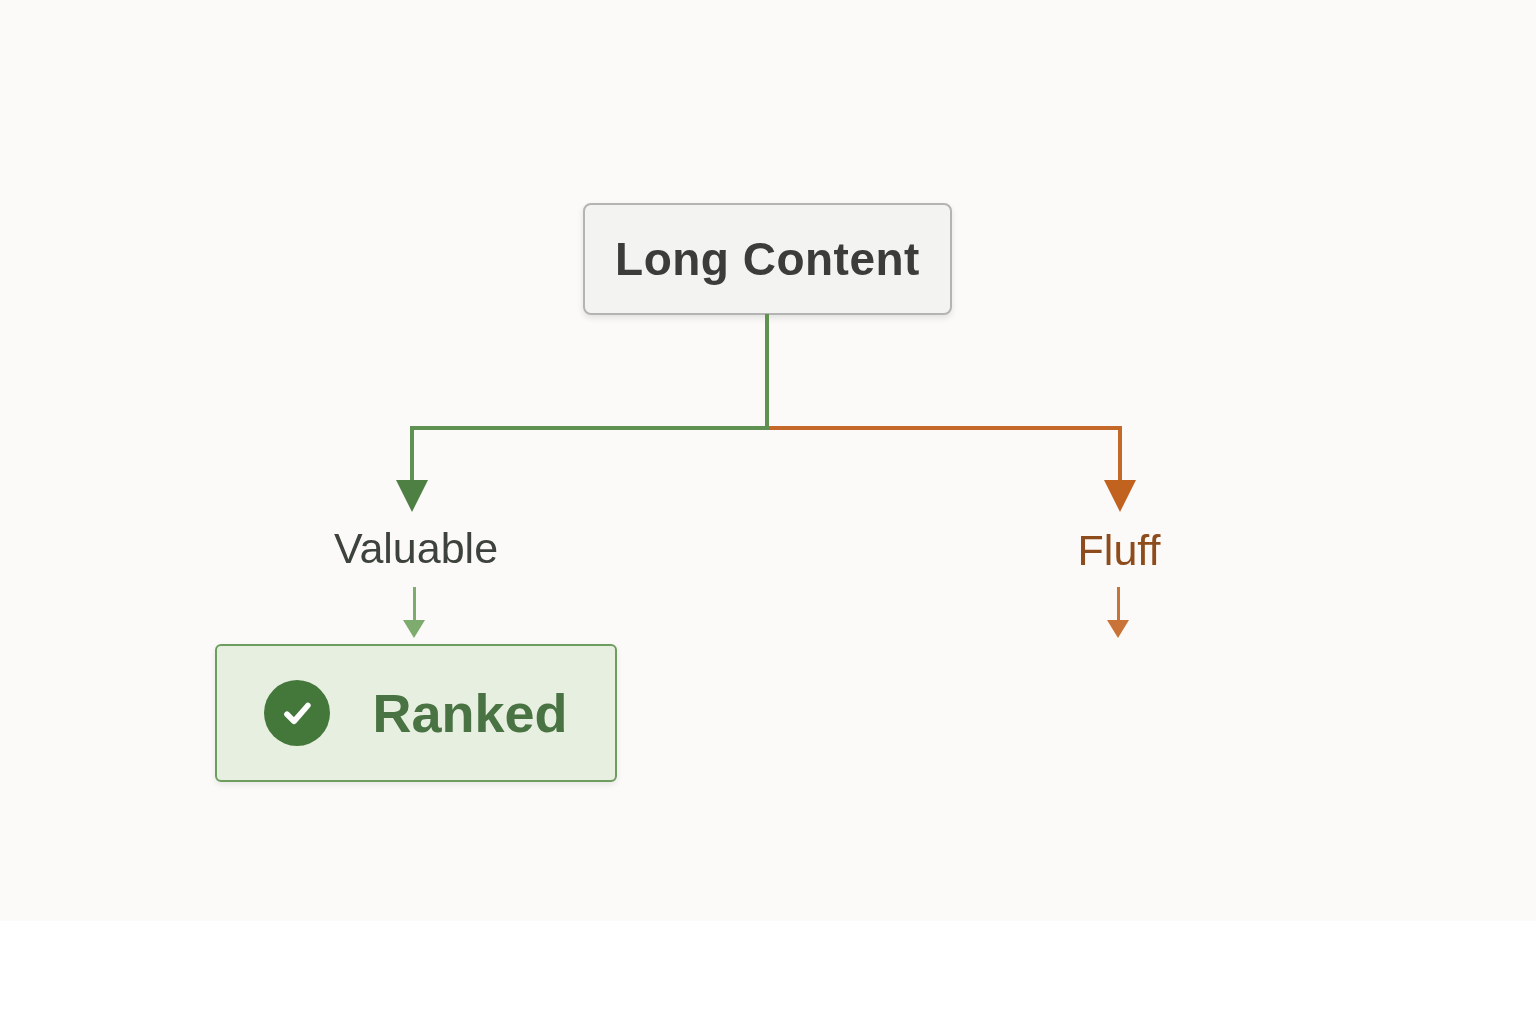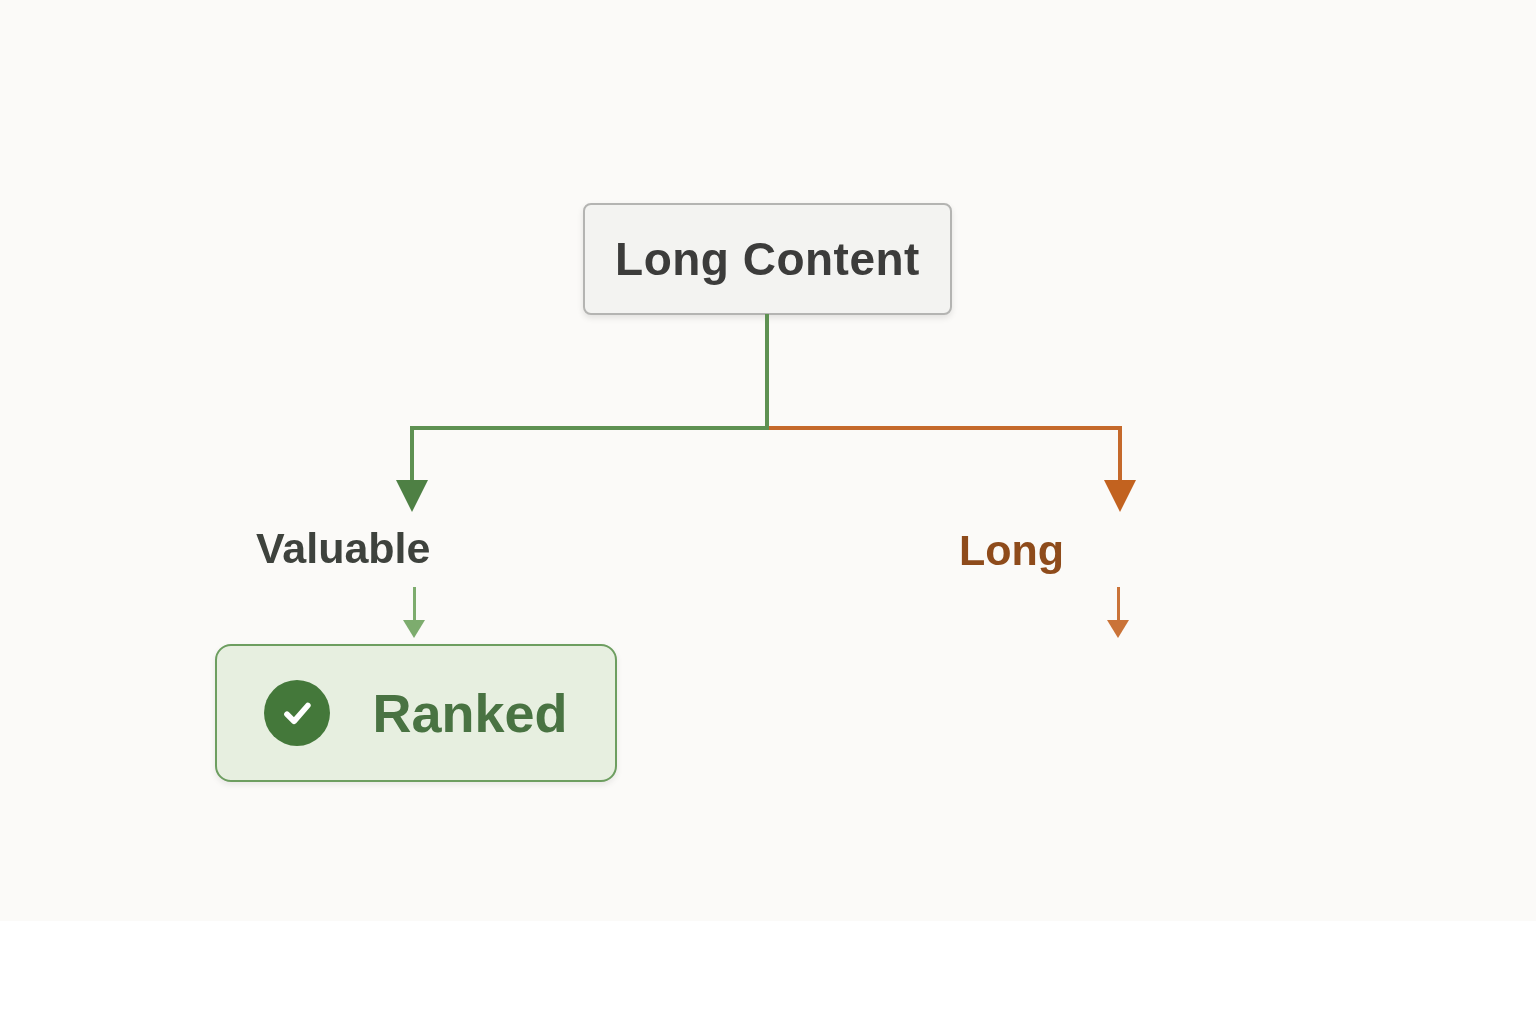--- a/index.html
+++ b/index.html
@@ -33,21 +33,21 @@
     border-radius: 8px;
     box-shadow: 0 3px 6px rgba(0,0,0,0.10);
     color: #3c3c3b;
     font-size: 46px;
     font-weight: 700;
     letter-spacing: 0.5px;
   }
   .node-outcome {
     top: 644px;
     height: 138px;
-    border-radius: 16px;
+    border-radius: 6px;
     box-shadow: 0 3px 6px rgba(0,0,0,0.08);
     gap: 42px;
     font-size: 54px;
     font-weight: 700;
   }
   .node-ranked {
     left: 215px;
     width: 402px;
     background: #e7efe0;
     border: 2px solid #6d9e60;
@@ -71,22 +71,23 @@
     flex: 0 0 auto;
   }
   .icon-circle.green { background: #44783a; }
   .icon-circle.orange { background: #bd5e1d; }
   .icon-circle svg { width: 40px; height: 40px; }
 
   
   .branch-label {
     position: absolute;
     width: 320px;
+    text-align: center;
     font-size: 43px;
-    font-weight: 700;
+    font-weight: 400;
   }
   .label-valuable { left: 256px; top: 524px; color: #3e423d; }
   .label-fluff    { left: 959px; top: 526px; color: #8e4b1b; }
 
   
   .line { position: absolute; }
   .stem-v        { left: 765px; top: 314px; width: 4px; height: 114px; background: #5e9152; }
   .branch-h-left { left: 410px; top: 426px; width: 359px; height: 4px; background: #5e9152; }
   .branch-h-right{ left: 769px; top: 426px; width: 353px; height: 4px; background: #c5692b; }
   .drop-left     { left: 410px; top: 426px; width: 4px; height: 56px; background: #5e9152; }
@@ -127,21 +128,21 @@
 
   <div class="line stem-v"></div>
   <div class="line branch-h-left"></div>
   <div class="line branch-h-right"></div>
   <div class="line drop-left"></div>
   <div class="line drop-right"></div>
   <div class="arrowhead-big green"></div>
   <div class="arrowhead-big orange"></div>
 
   <div class="branch-label label-valuable">Valuable</div>
-  <div class="branch-label label-fluff">Long</div>
+  <div class="branch-label label-fluff">Fluff</div>
 
   <div class="small-shaft green"></div>
   <div class="arrowhead-small green"></div>
   <div class="small-shaft orange"></div>
   <div class="arrowhead-small orange"></div>
 
   <div class="node node-outcome node-ranked">
     <span class="icon-circle green">
       <svg viewBox="0 0 24 24" fill="none" xmlns="http://www.w3.org/2000/svg">
         <path d="M6 12.8l4.2 4.2L18.5 7.5" stroke="#ffffff" stroke-width="3.4" stroke-linecap="round" stroke-linejoin="round"></path>

